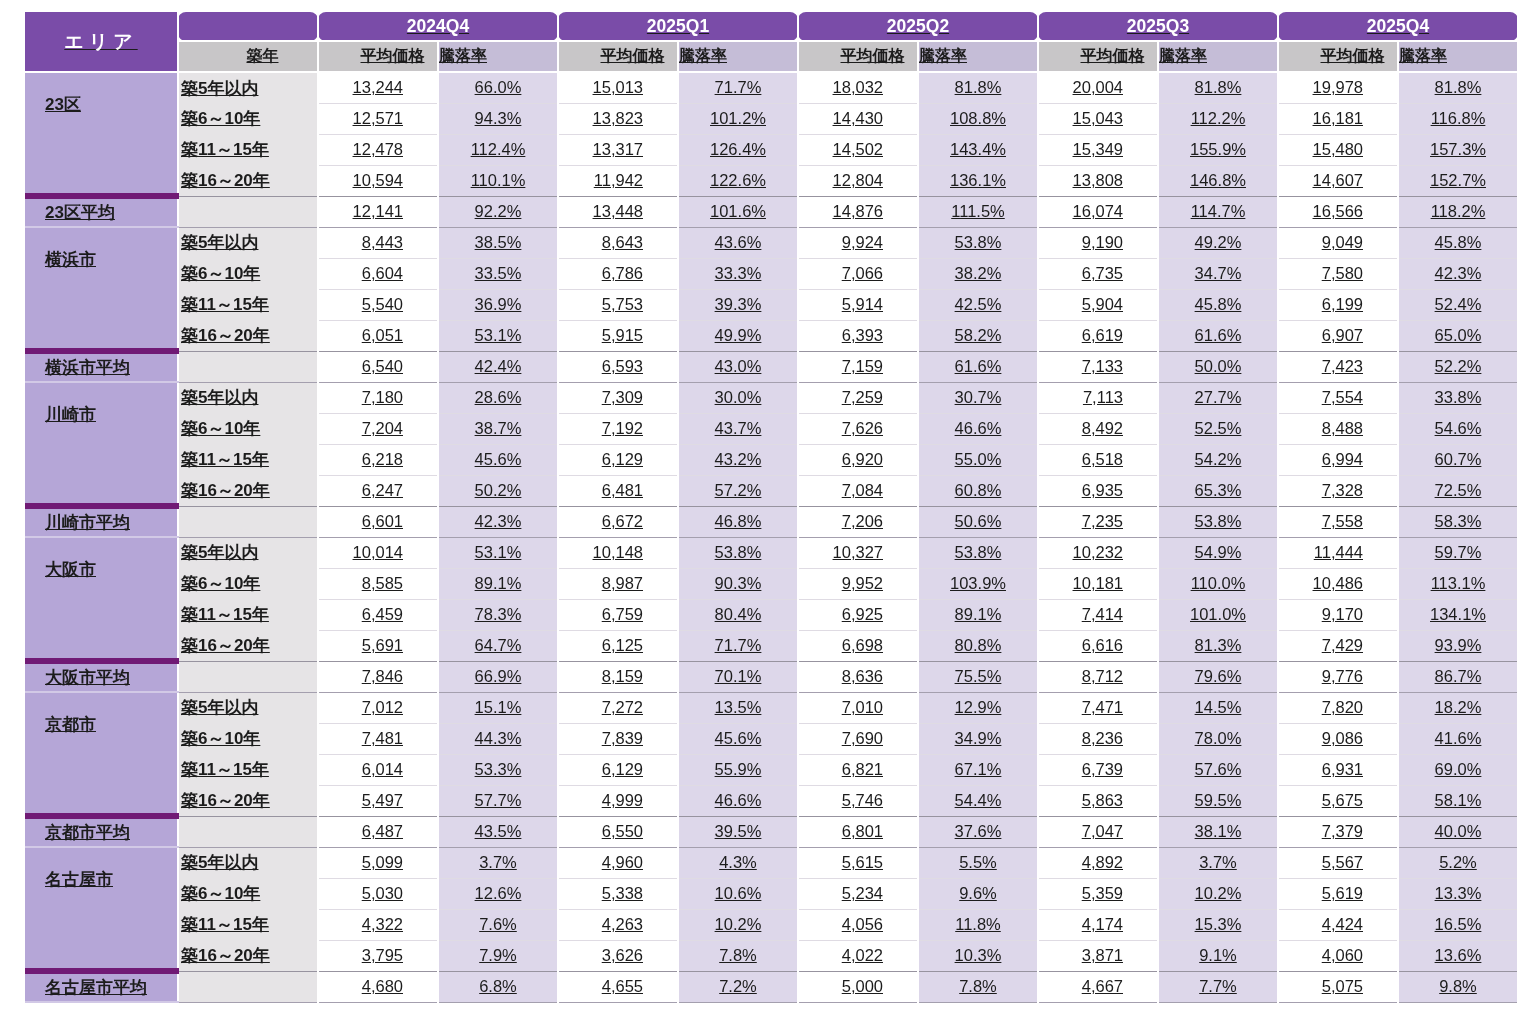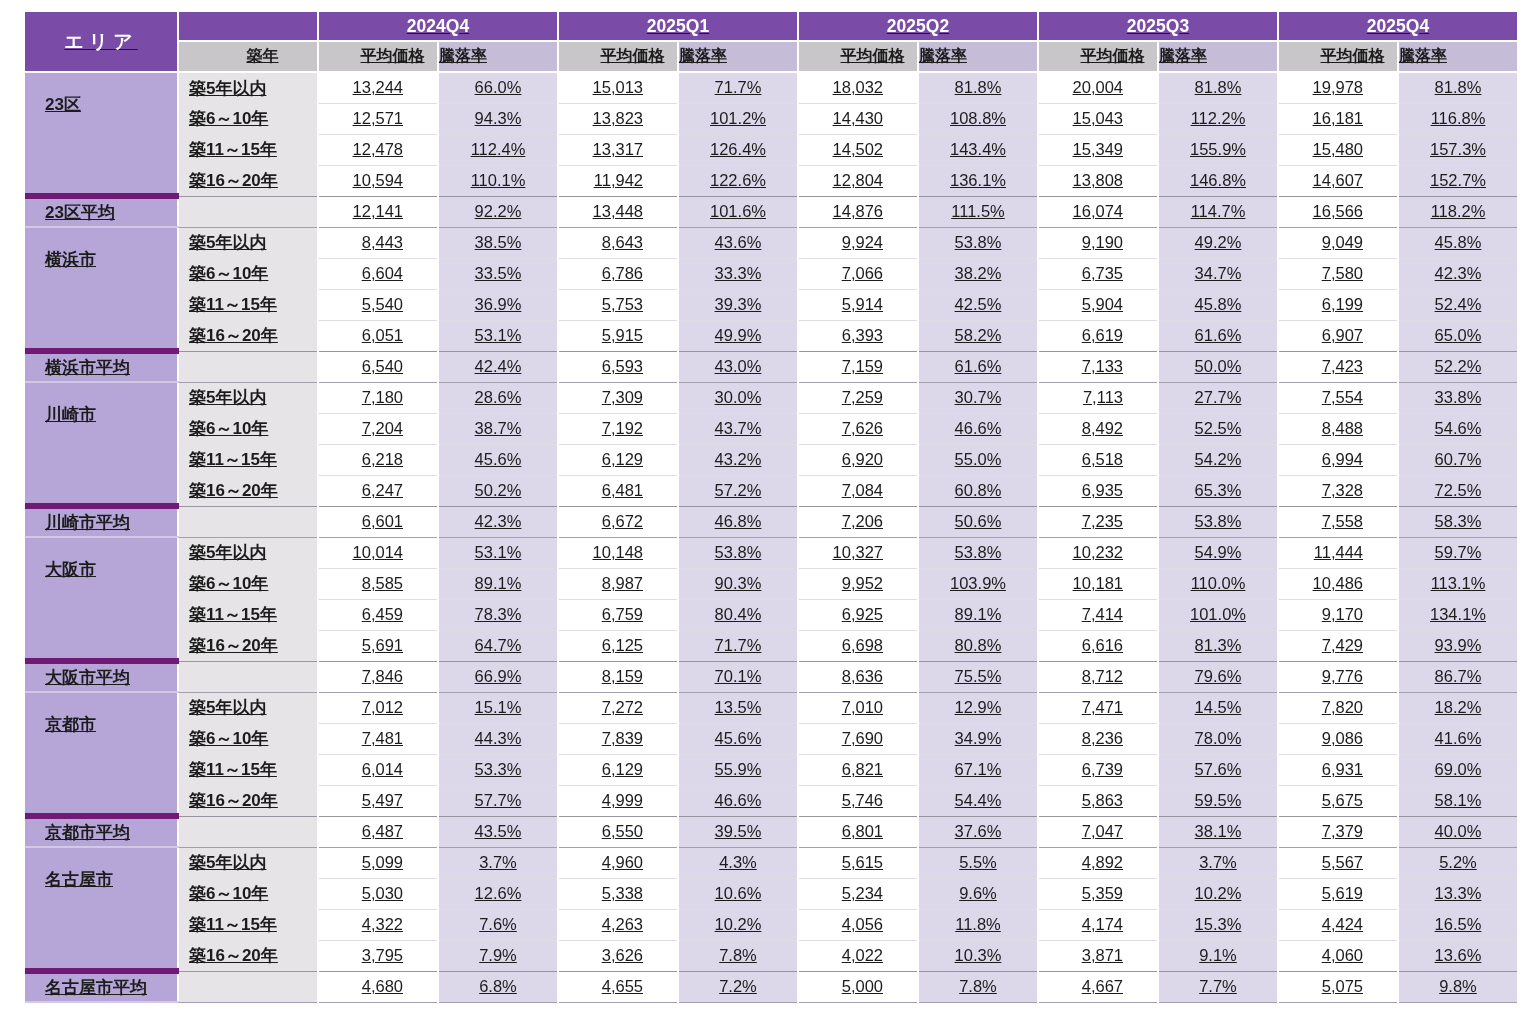--- a/index.html
+++ b/index.html
@@ -33,20 +33,21 @@
     background: var(--header-purple);
     color: #fff; font-weight: 700; font-size: 19px;
     letter-spacing: 5px; text-align: center;
     border-bottom: 2px solid #fff;
   }
   .h-q {
     background: var(--header-purple);
     color: #fff; font-weight: 700; font-size: 17.5px;
     text-align: center;
     border-bottom: 2px solid #fff;
+    border-radius: 8px;
   }
   .h-age, .h-price {
     background: var(--header-gray);
     font-weight: 700; font-size: 16px; text-align: center;
     border-bottom: 2px solid #fff;
     padding-left: 29px;
   }
   .h-rate {
     background: var(--rate-header-gray);
     font-weight: 700; font-size: 16px; text-align: left;
@@ -64,21 +65,21 @@
   .c-area-avg {
     background: var(--area-purple);
     font-weight: 700; font-size: 17px;
     text-align: left; padding-left: 20px;
     border-top: 6px solid #701a75;
     border-bottom: 2px solid #d2c9e6;
   }
   .c-age {
     background: var(--age-gray);
     font-weight: 700; font-size: 17px;
-    text-align: left; padding-left: 10px;
+    text-align: left; padding-left: 2px;
   }
   .c-price {
     background: #ffffff;
     font-size: 16.5px; text-align: right; padding-right: 34px;
     border-bottom: 1px solid #dfdbe3;
   }
   .c-rate {
     background: var(--rate-lavender);
     font-size: 16.5px; text-align: center;
     border-bottom: 1px solid #dfdbe3;

